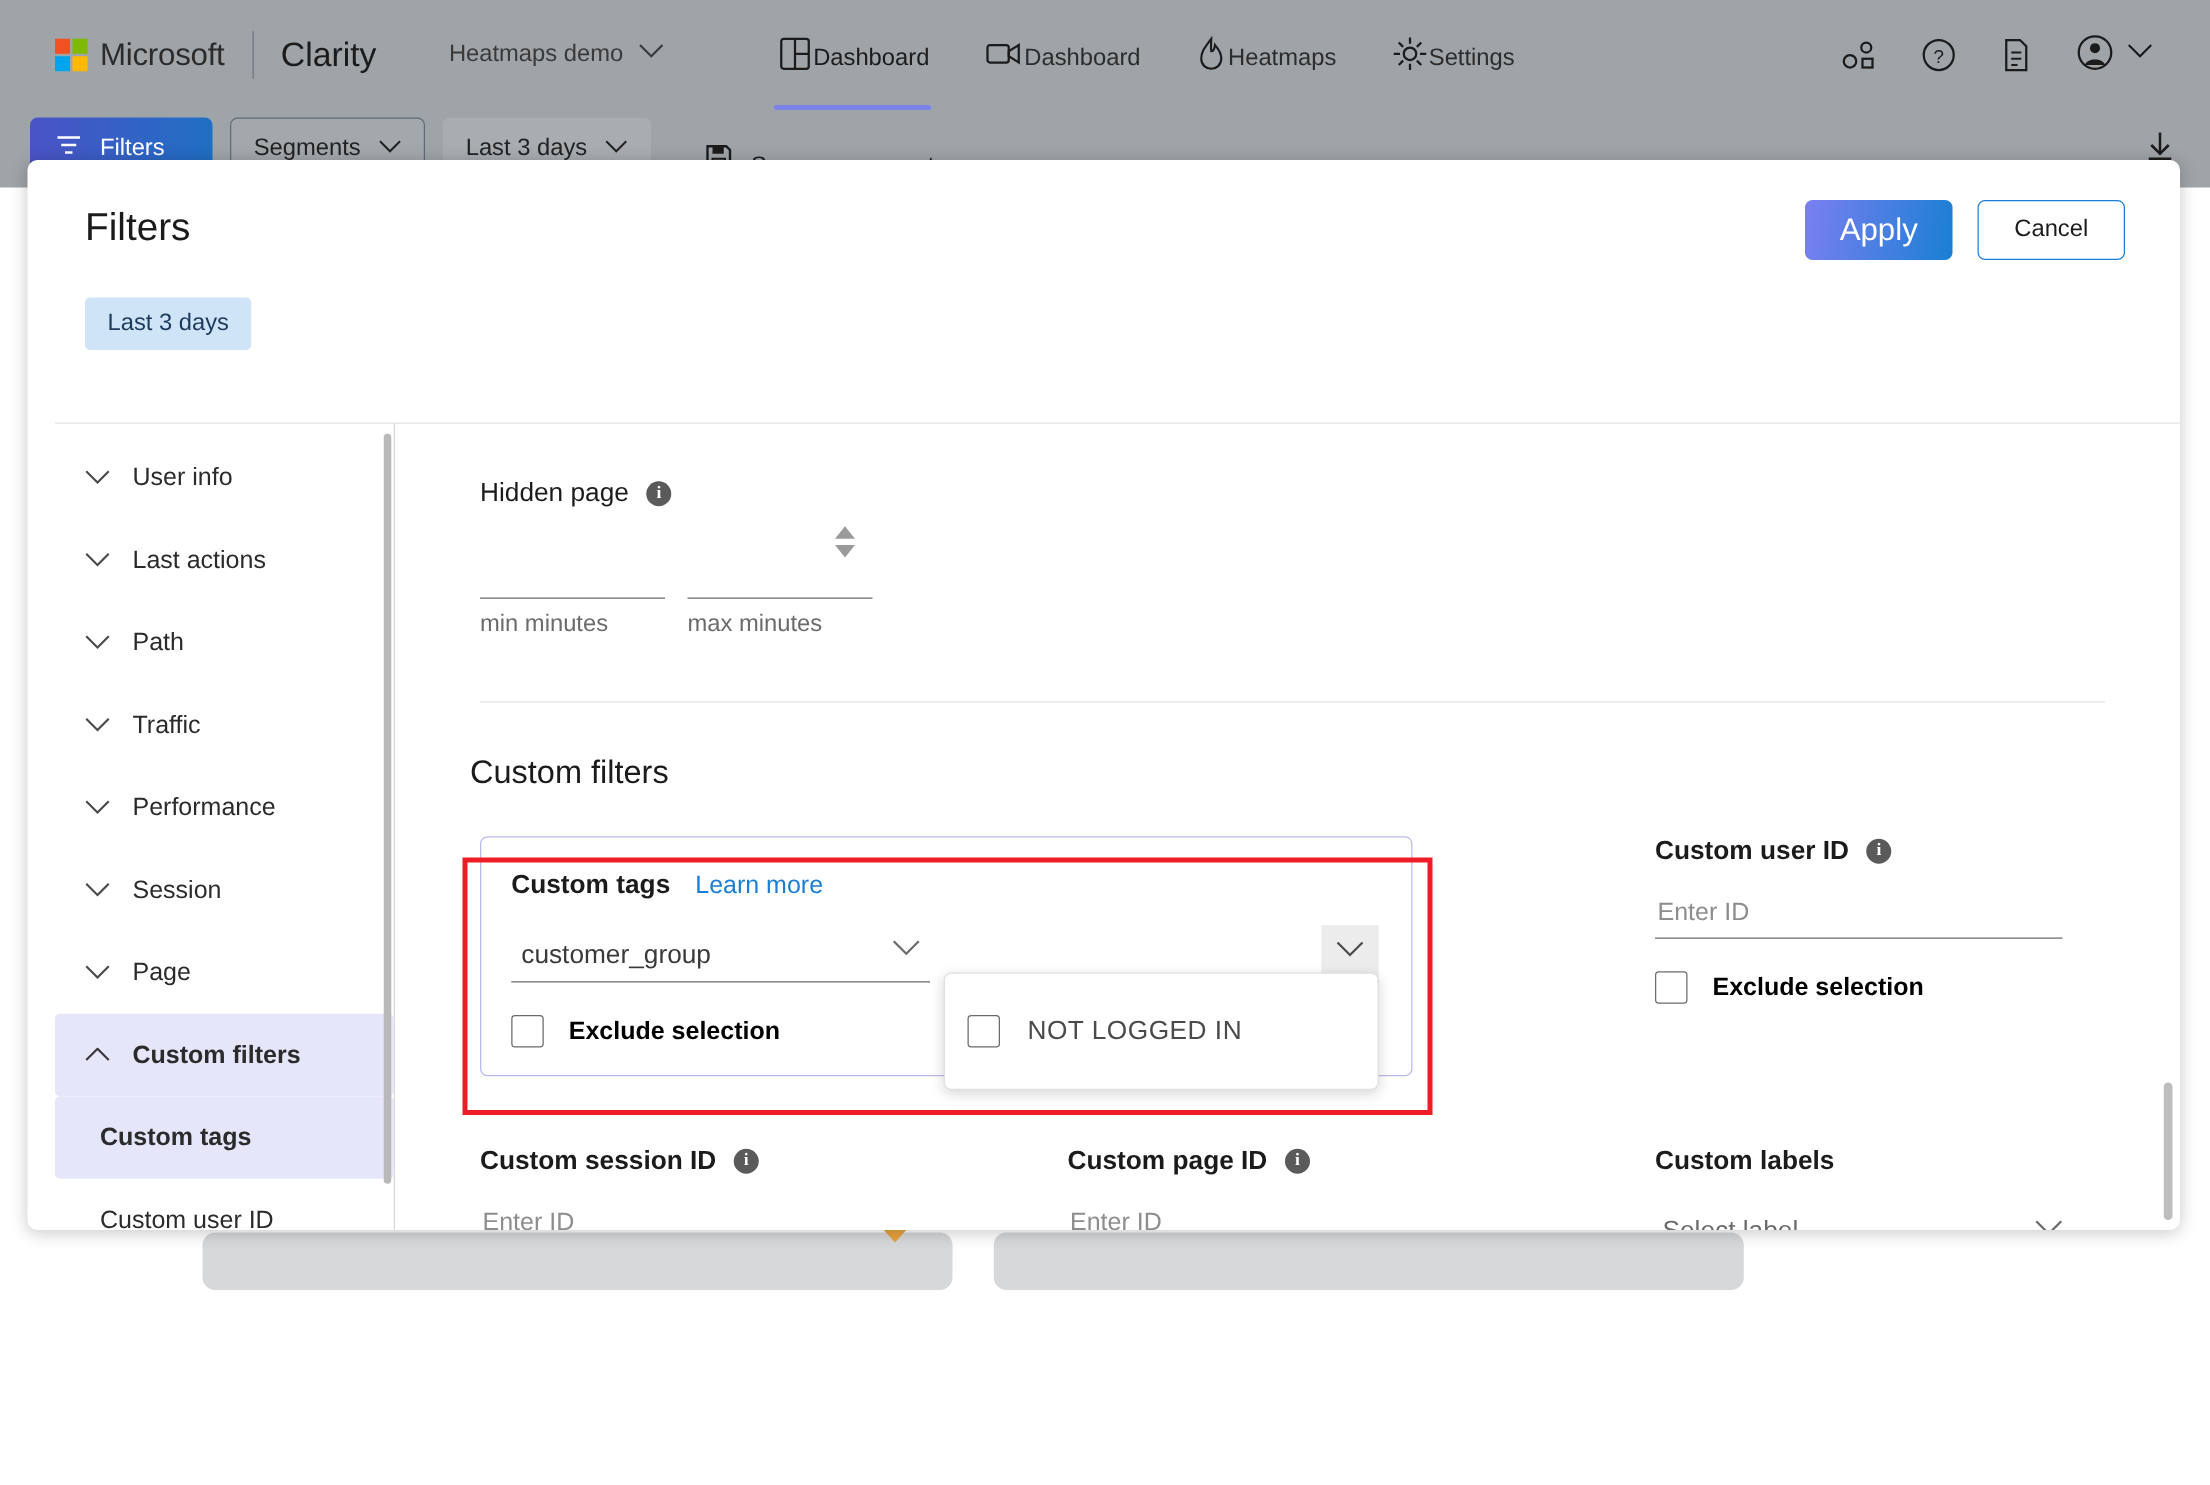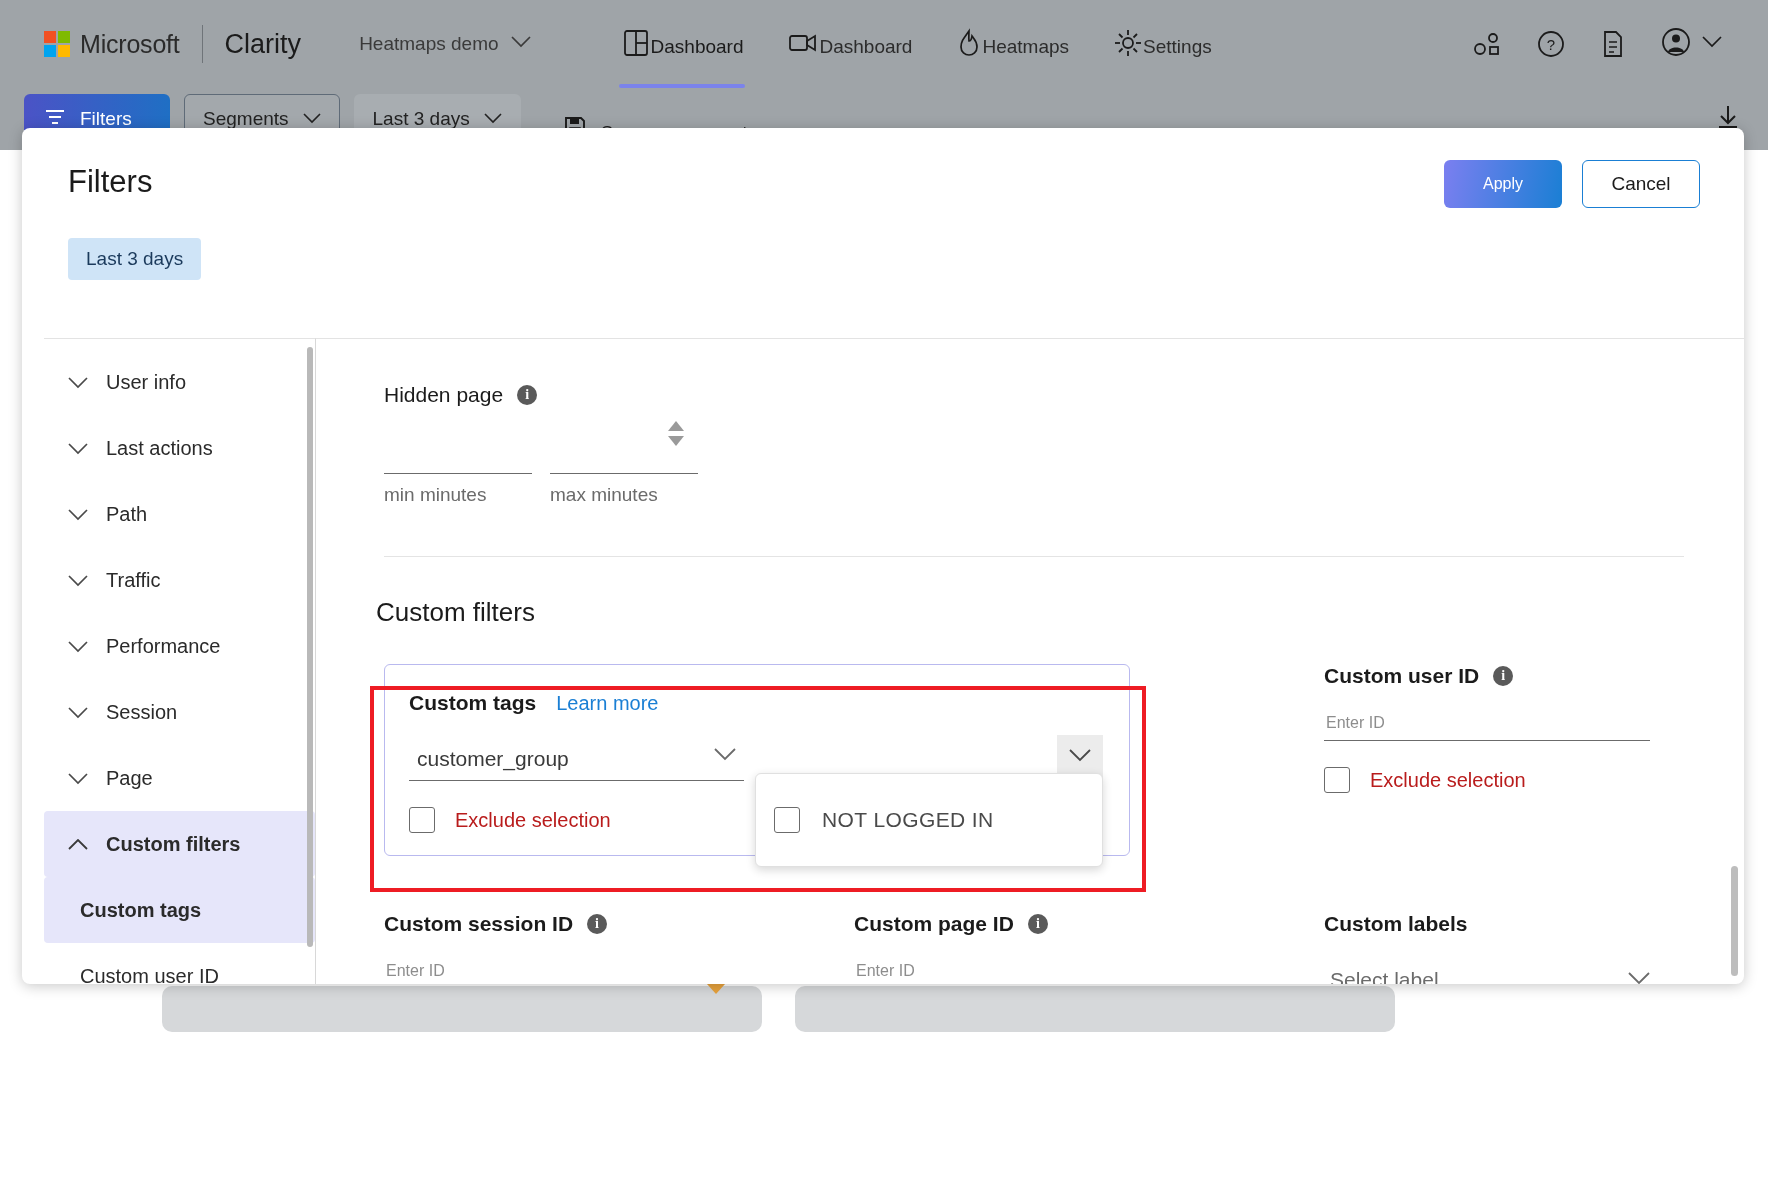--- a/index.html
+++ b/index.html
@@ -89,21 +89,21 @@
     background: #ffffff; border-radius: 8px;
     box-shadow: 0 2px 14px rgba(0,0,0,.22);
     overflow: hidden;
   }
   .modal-head { position: relative; height: 110px; }
   .modal-title { position: absolute; left: 46px; top: 36px; font-size: 31px; color: #1b1b1b; }
   .head-btns { position: absolute; right: 44px; top: 32px; display: flex; gap: 20px; }
   .btn-apply {
     width: 118px; height: 48px; border-radius: 6px; border: none; cursor: pointer;
     background: linear-gradient(100deg, #7b7ff0 0%, #1a7fd4 100%);
-    color: #fff; font-size: 16px; font-family: inherit;
+    color: #fff; font-size: 25px; font-family: inherit;
   }
   .btn-cancel {
     width: 118px; height: 48px; border-radius: 6px; cursor: pointer;
     border: 1px solid #1a7fd4; background: #fff; color: #1b1b1b;
     font-size: 19px; font-family: inherit;
   }
   .chip-row { padding: 0 46px; }
   .chip {
     display: inline-flex; align-items: center; height: 42px; padding: 0 18px;
     background: #cfe4f7; color: #1b3a5c; font-size: 19px; border-radius: 4px; cursor: pointer;
@@ -139,21 +139,21 @@
   .field-label { font-size: 21px; color: #1b1b1b; display: flex; align-items: center; gap: 14px; }
   .info-i {
     width: 20px; height: 20px; border-radius: 50%; background: #5a5a5a; color: #fff;
     font-size: 14px; font-weight: bold; display: inline-flex; align-items: center; justify-content: center;
     font-family: "Liberation Serif", serif; cursor: pointer;
   }
 
   .minmax { display: flex; gap: 18px; margin-top: 36px; }
   .underline-input {
     border: none; border-bottom: 1px solid #6b6b6b; outline: none;
-    font-family: inherit; font-size: 16px; background: transparent;
+    font-family: inherit; font-size: 20px; background: transparent;
     padding: 4px 2px 8px 2px; color: #1b1b1b;
   }
   .underline-input::placeholder { color: #8d8d8d; }
   .sub-label { font-size: 19px; color: #6b6b6b; margin-top: 10px; }
   .spinner { display: flex; flex-direction: column; gap: 5px; justify-content: center; margin-left: -28px; cursor: pointer; }
   .spin-up { width: 0; height: 0; border-left: 8px solid transparent; border-right: 8px solid transparent; border-bottom: 10px solid #9a9a9a; }
   .spin-dn { width: 0; height: 0; border-left: 8px solid transparent; border-right: 8px solid transparent; border-top: 10px solid #9a9a9a; }
 
   .divider { height: 1px; background: #e4e4e4; margin: 50px 0 0 0; }
   .sec-title { font-size: 26px; color: #1b1b1b; margin: 40px 0 0 -8px; }
@@ -189,21 +189,21 @@
   .dd-popup {
     position: absolute; left: 370px; top: 108px; width: 348px;
     background: #fff; border: 1px solid #e0e0e0; border-radius: 6px;
     box-shadow: 0 3px 10px rgba(0,0,0,.16); padding: 20px 0; z-index: 40;
   }
   .dd-item { height: 52px; display: flex; align-items: center; gap: 22px; padding-left: 18px; cursor: pointer; }
   .dd-item-label { font-size: 21px; color: #4a4a4a; letter-spacing: .4px; }
 
   .cbox { width: 26px; height: 26px; border: 1px solid #6b6b6b; border-radius: 3px; background: #fff; cursor: pointer; }
   .excl-row { display: flex; align-items: center; gap: 20px; margin-top: 26px; }
-  .excl-label { font-size: 20px; color: #b91c1c; }
+  .excl-label { font-size: 20px; color: #000000; font-weight: bold; }
 
   .col-block { width: 420px; }
   .col-block .field-label { font-weight: bold; }
   .enter-id { width: 326px; margin-top: 22px; display: block; }
   .select-label-row {
     width: 326px; margin-top: 22px; border-bottom: 1px solid #6b6b6b;
     height: 44px; display: flex; align-items: center; justify-content: space-between;
     cursor: pointer;
   }
   .select-label-text { font-size: 21px; color: #6b6b6b; padding-left: 6px; }

